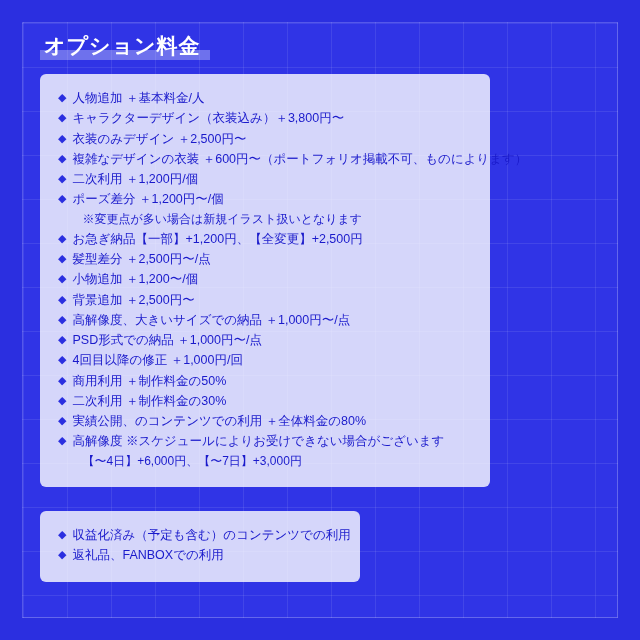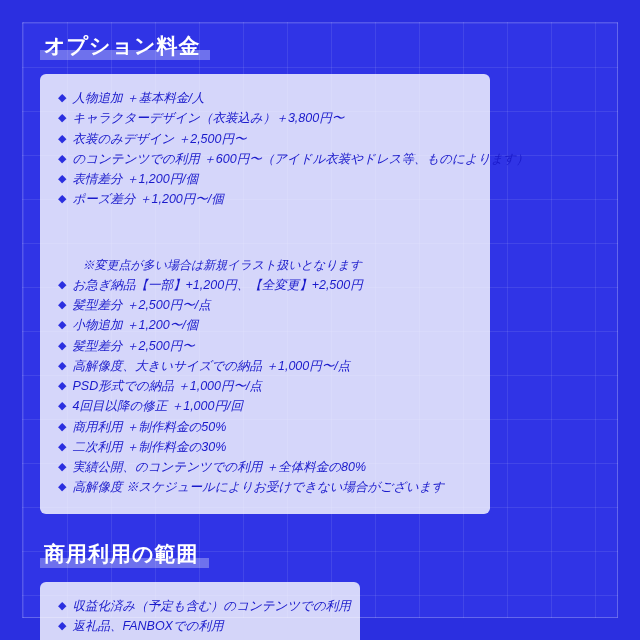--- a/index.html
+++ b/index.html
@@ -89,29 +89,27 @@
   }
   .row .diamond {
     flex: 0 0 auto;
     margin-right: 6px;
     color: #2b2fe0;
     font-size: 11px;
     line-height: 1.75;
   }
   .row .txt {
     flex: 1 1 auto;
-    font-style: italic;
   }
   .row.sub .diamond {
     visibility: hidden;
   }
   .row.sub .txt {
     padding-left: 10px;
     font-size: 12px;
-    margin-top: 46px;
   }
   .scope-section {
     margin-top: 24px;
   }
 </style>
 </head>
 <body>
 
 <div id="page">
   <div id="panel"></div>
@@ -133,25 +131,25 @@
         <div class="row">
           <span class="diamond">◆</span>
           <span class="txt">キャラクターデザイン（衣装込み）＋3,800円〜</span>
         </div>
         <div class="row">
           <span class="diamond">◆</span>
           <span class="txt">衣装のみデザイン ＋2,500円〜</span>
         </div>
         <div class="row">
           <span class="diamond">◆</span>
-          <span class="txt">のコンテンツでの利用 ＋600円〜（アイドル衣装やドレス等、ものによります）</span>
-        </div>
-        <div class="row">
-          <span class="diamond">◆</span>
-          <span class="txt">表情差分 ＋1,200円/個</span>
+          <span class="txt">複雑なデザインの衣装 ＋600円〜（ポートフォリオ掲載不可、ものによります）</span>
+        </div>
+        <div class="row">
+          <span class="diamond">◆</span>
+          <span class="txt">二次利用 ＋1,200円/個</span>
         </div>
         <div class="row">
           <span class="diamond">◆</span>
           <span class="txt">ポーズ差分 ＋1,200円〜/個</span>
         </div>
         <div class="row sub">
           <span class="diamond">◆</span>
           <span class="txt">※変更点が多い場合は新規イラスト扱いとなります</span>
         </div>
         <div class="row">
@@ -161,21 +159,21 @@
         <div class="row">
           <span class="diamond">◆</span>
           <span class="txt">髪型差分 ＋2,500円〜/点</span>
         </div>
         <div class="row">
           <span class="diamond">◆</span>
           <span class="txt">小物追加 ＋1,200〜/個</span>
         </div>
         <div class="row">
           <span class="diamond">◆</span>
-          <span class="txt">髪型差分 ＋2,500円〜</span>
+          <span class="txt">背景追加 ＋2,500円〜</span>
         </div>
         <div class="row">
           <span class="diamond">◆</span>
           <span class="txt">高解像度、大きいサイズでの納品 ＋1,000円〜/点</span>
         </div>
         <div class="row">
           <span class="diamond">◆</span>
           <span class="txt">PSD形式での納品 ＋1,000円〜/点</span>
         </div>
         <div class="row">
@@ -190,30 +188,30 @@
           <span class="diamond">◆</span>
           <span class="txt">二次利用 ＋制作料金の30%</span>
         </div>
         <div class="row">
           <span class="diamond">◆</span>
           <span class="txt">実績公開、のコンテンツでの利用 ＋全体料金の80%</span>
         </div>
         <div class="row">
           <span class="diamond">◆</span>
           <span class="txt">高解像度 ※スケジュールによりお受けできない場合がございます</span>
+        </div>
+        <div class="row sub">
+          <span class="diamond">◆</span>
+          <span class="txt">【〜4日】+6,000円、【〜7日】+3,000円</span>
         </div>
 
       </div>
     </div>
 
     <div class="scope-section">
-      <div class="section-title-wrap">
-        <div class="title-underline"></div>
-        <div class="section-title">商用利用の範囲</div>
-      </div>
 
       <div class="card scope">
         <div class="row">
           <span class="diamond">◆</span>
           <span class="txt">収益化済み（予定も含む）のコンテンツでの利用</span>
         </div>
         <div class="row">
           <span class="diamond">◆</span>
           <span class="txt">返礼品、FANBOXでの利用</span>
         </div>

